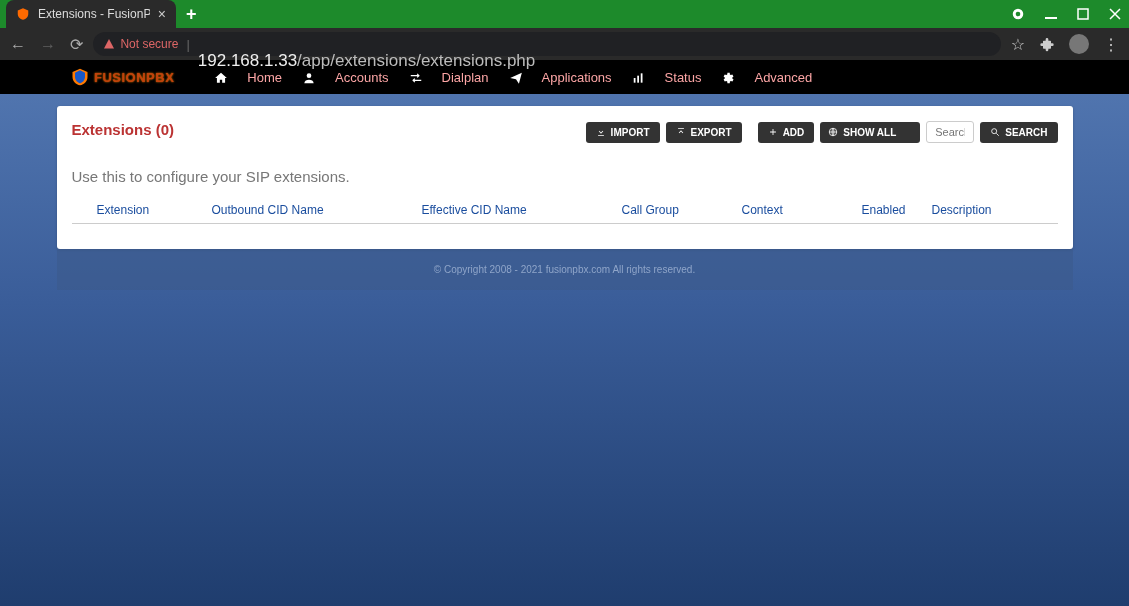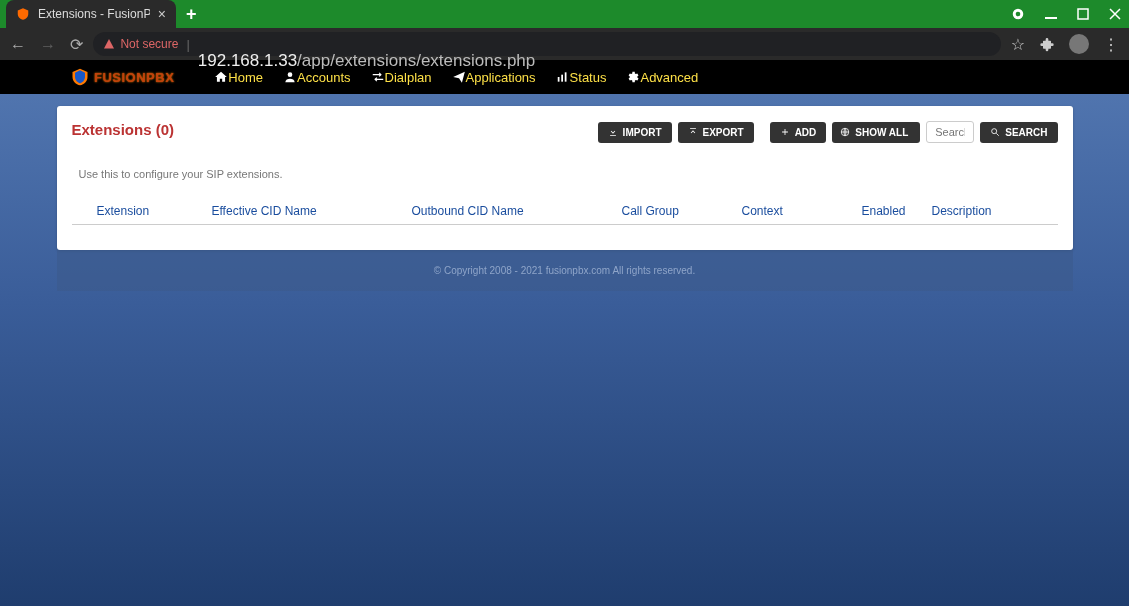--- a/index.html
+++ b/index.html
@@ -21,33 +21,33 @@
 .url .host { color:#eee; }
 .addr-right { display:flex; gap:14px; align-items:center; }
 .star { color:#ccc; font-size:16px; }
 .avatar { width:20px; height:20px; border-radius:50%; background:#777; }
 .menu-dots { color:#ccc; font-size:16px; }
 
 .app-nav { background:#000; height:34px; display:flex; align-items:center; padding:0 70px; gap:20px; }
 .logo { display:flex; align-items:center; gap:4px; margin-right:20px; }
 .logo-shield { width:20px; height:20px; }
 .logo-text { color:#c2410c; font-size:13px; font-weight:bold; letter-spacing:0.5px; text-shadow:0 0 2px #ff8800; }
-.nav-item { color:#fde047; font-size:13px; display:flex; align-items:flex-start; gap:0; cursor:pointer; }
+.nav-item { color:#fca5a5; font-size:13px; display:flex; align-items:flex-end; gap:19px; cursor:pointer; }
 
 .page { width:1016px; margin:12px auto 0; }
 .panel { background:#fff; border-radius:3px; padding:15px 15px 25px; box-shadow:0 1px 3px rgba(0,0,0,0.2); }
 .panel-head { display:flex; align-items:flex-start; }
 .panel-title { color:#b33; font-weight:bold; font-size:15px; }
 .panel-actions { margin-left:auto; display:flex; gap:6px; align-items:center; }
 .btn { background:#333; color:#fff; border:none; border-radius:3px; padding:5px 10px; font-size:10px; font-weight:bold; display:flex; align-items:center; gap:5px; cursor:pointer; text-transform:uppercase; }
-.btn.showall{ padding-left:8px; padding-right:12px; }
+.btn.showall{ padding-left:8px; padding-right:24px; }
 .search-input { border:1px solid #ccc; border-radius:3px; padding:4px 8px; font-size:11px; width:48px; color:#888; }
-.desc { color:#777; font-size:11px; margin:25px 7px 18px; }
+.desc { color:#777; font-size:15px; margin:25px 0 18px; }
 .table-head { display:flex; border-bottom:1px solid #ccc; padding-bottom:6px; }
-.th { color:#1a4d9e; font-size:12px; cursor:pointer;margin-top:6px; }
+.th { color:#1a4d9e; font-size:12px; cursor:pointer; }
 .th.ext { margin-left:25px; width:115px; }
 .th.eff { width:200px; }
 .th.out { width:210px; }
 .th.cg { width:120px; }
 .th.ctx { width:120px; }
 .th.en { width:70px; }
 .th.desc-col { }
 .footer { text-align:center; color:#8fa5c9; font-size:10px; padding:15px 0; background:rgba(60,90,140,0.6); margin-top:0; }
 svg { display:block; }
 </style>
@@ -206,22 +206,22 @@
               <circle cx="10" cy="10" r="6" fill="none" stroke="#fff" stroke-width="2"></circle>
               <path stroke="#fff" stroke-width="2" d="M15 15l6 6"></path>
             </svg>
           <span>SEARCH</span>
         </button>
       </div>
     </div>
     <div class="desc">Use this to configure your SIP extensions.</div>
     <div class="table-head">
       <div class="th ext">Extension</div>
+      <div class="th out">Outbound CID Name</div>
       <div class="th eff">Effective CID Name</div>
-      <div class="th out">Outbound CID Name</div>
       <div class="th cg">Call Group</div>
       <div class="th ctx">Context</div>
       <div class="th en">Enabled</div>
       <div class="th desc-col">Description</div>
     </div>
   </div>
   <div class="footer">© Copyright 2008 - 2021 fusionpbx.com All rights reserved.</div>
 </div>
 
 </body></html>

